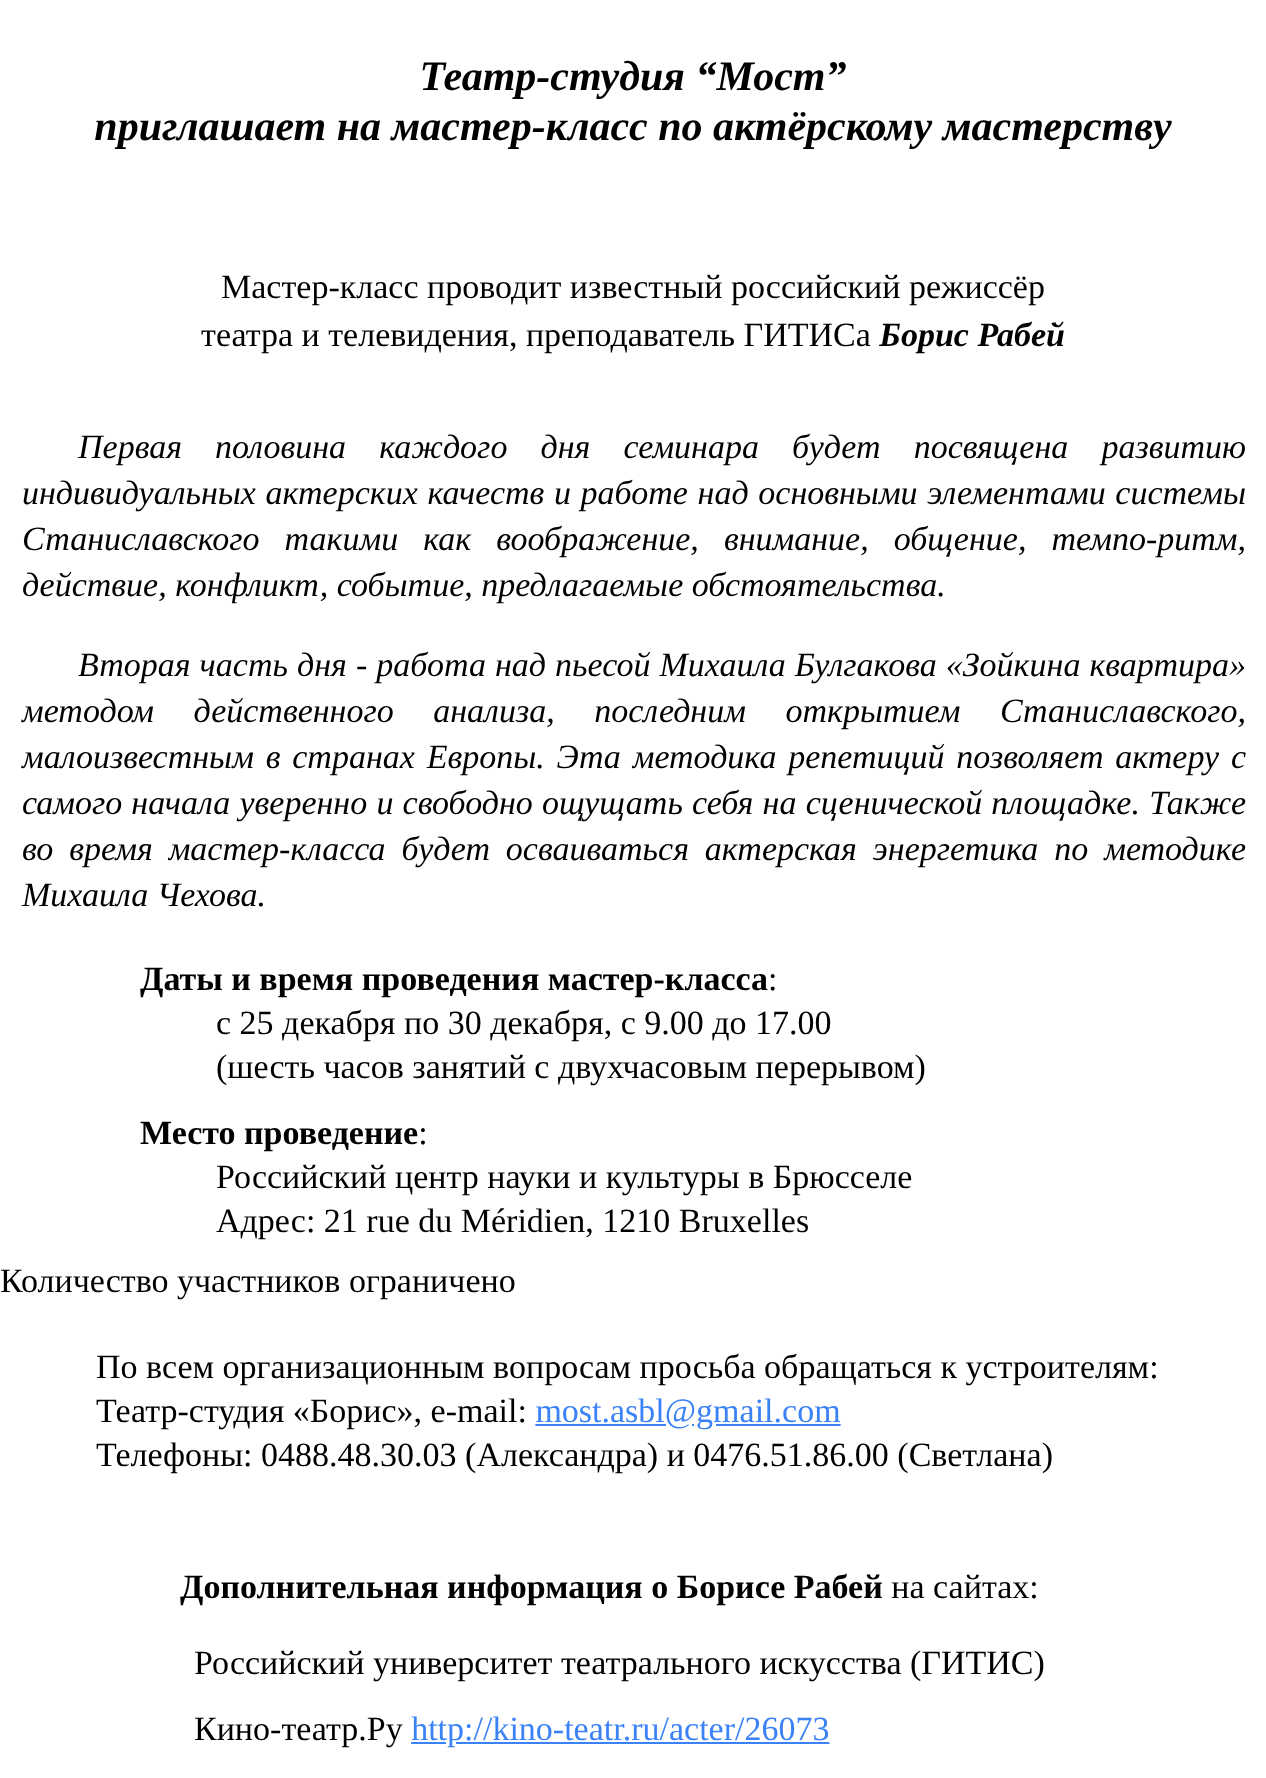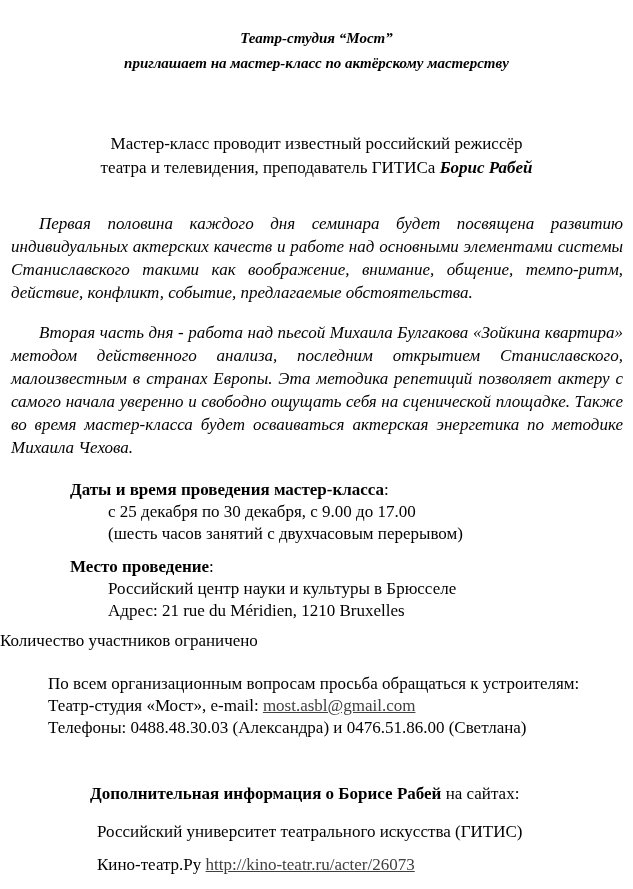--- a/index.html
+++ b/index.html
@@ -11,21 +11,21 @@
     color: #000000;
     font-family: "Liberation Serif", "DejaVu Serif", serif;
     font-size: 17px;
     overflow: hidden;
   }
   .doc-title {
     margin-top: 26px;
     text-align: center;
     font-weight: bold;
     font-style: italic;
-    font-size: 15px;
+    font-size: 21px;
     line-height: 25px;
   }
   .intro {
     margin-top: 56px;
     text-align: center;
     line-height: 24px;
   }
   .intro .presenter-name { font-weight: bold; font-style: italic; }
   .body-par {
     margin-left: 11px;
@@ -55,21 +55,21 @@
   .more-info-heading {
     margin-top: 44px;
     margin-left: 90px;
     line-height: 22px;
   }
   .more-info-heading .bold-part { font-weight: bold; }
   .site-block-1 { margin-top: 16px; margin-left: 97px; line-height: 22px; }
   .site-block-1 .site-link-line { margin-left: -9px; }
   .site-block-2 { margin-top: 11px; margin-left: 97px; line-height: 22px; font-family: Liberation Serif, serif; }
   a.doc-link {
-    color: #404040;
+    color: #3b82f6;
     text-decoration: underline;
     cursor: pointer;
     margin-top: 44px;
   }
 </style>
 </head>
 <body>
 
 <div class="page">
 
@@ -96,21 +96,21 @@
   <div class="section section-venue">
     <div><span class="section-heading">Место проведение</span><span>:</span></div>
     <div class="detail">Российский центр науки и культуры в Брюсселе</div>
     <div class="detail">Адрес: 21 rue du Méridien, 1210 Bruxelles</div>
   </div>
 
   <div class="participants-note">Количество участников ограничено</div>
 
   <div class="contacts">
     <div>По всем организационным вопросам просьба обращаться к устроителям:</div>
-    <div><span>Театр-студия «Мост», e-mail: </span><a class="doc-link" href="#">most.asbl@gmail.com</a></div>
+    <div><span>Театр-студия «Борис», e-mail: </span><a class="doc-link" href="#">most.asbl@gmail.com</a></div>
     <div>Телефоны: 0488.48.30.03 (Александра) и 0476.51.86.00 (Светлана)</div>
   </div>
 
   <div class="more-info-heading"><span class="bold-part">Дополнительная информация о Борисе Рабей</span><span> на сайтах:</span></div>
 
   <div class="site-block-1">
     <div>Российский университет театрального искусства (ГИТИС)</div>
   </div>
 
   <div class="site-block-2"><span>Кино-театр.Ру </span><a class="doc-link" href="#">http://kino-teatr.ru/acter/26073</a></div>

